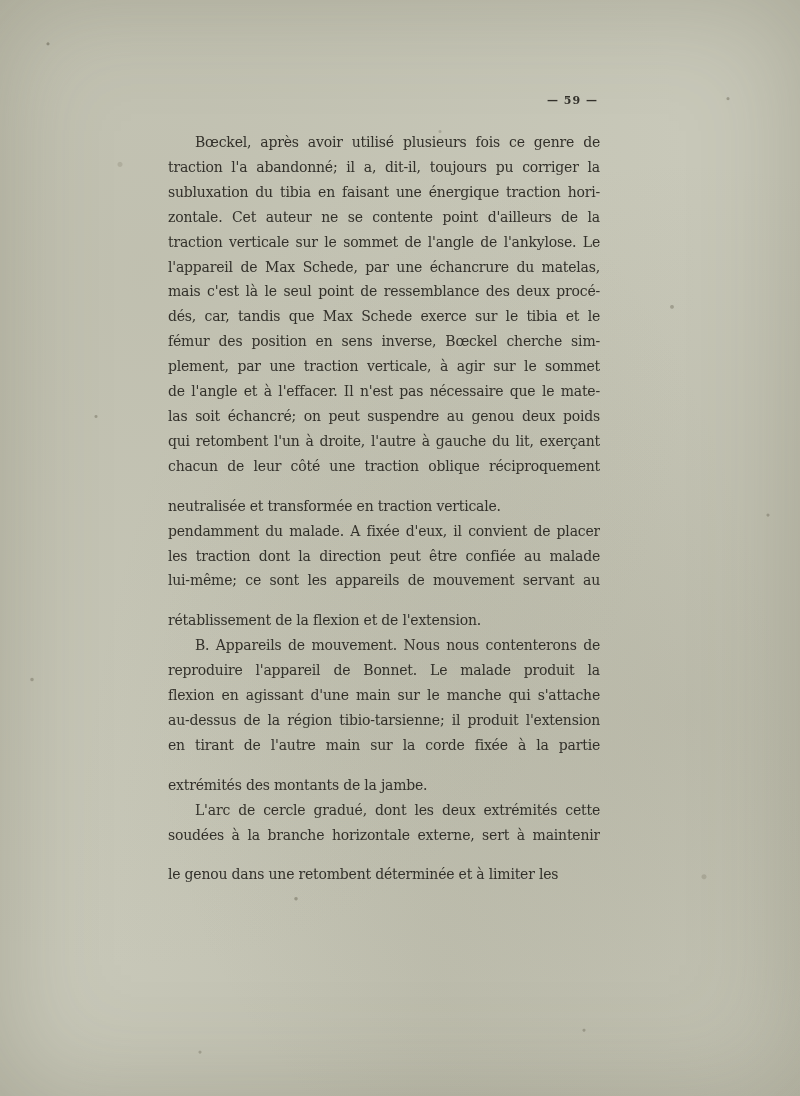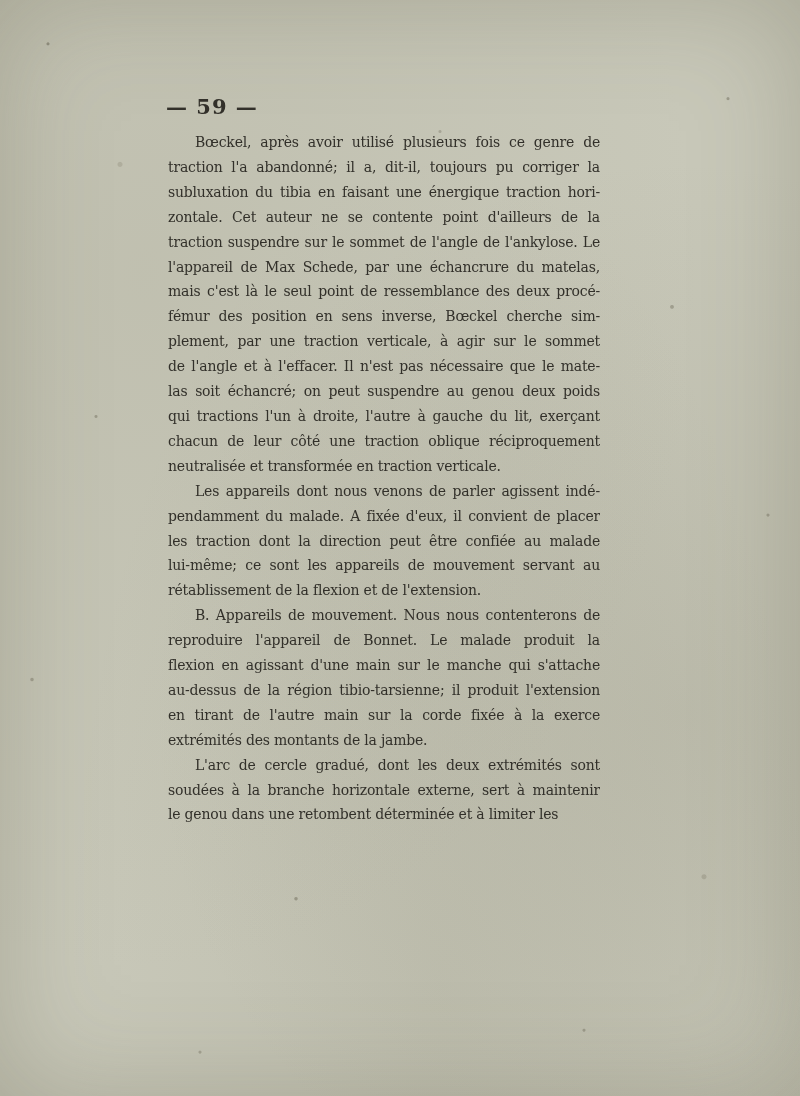--- a/index.html
+++ b/index.html
@@ -42,22 +42,22 @@
       radial-gradient(circle at 55% 12%, rgba(75,70,52,0.25) 0 1px, transparent 2px),
       radial-gradient(circle at 25% 96%, rgba(75,70,52,0.28) 0 1px, transparent 2px),
       radial-gradient(circle at 88% 80%, rgba(110,105,85,0.25) 0 2px, transparent 3px),
       radial-gradient(circle at 15% 15%, rgba(110,105,85,0.22) 0 2px, transparent 3px);
   }
   .page-number {
     position: absolute;
     top: 94px;
     left: 166px;
     width: 432px;
-    text-align: left;
-    font-size: 21px;
+    text-align: right;
+    font-size: 11px;
     font-weight: 600;
     letter-spacing: 1px;
     color: var(--ink, #32302a);
   }
   .text-block {
     position: absolute;
     top: 130px;
     left: 168px;
     width: 432px;
     font-size: 14px;
@@ -69,50 +69,51 @@
   .line {
     text-align: justify;
     text-align-last: justify;
     white-space: nowrap;
   }
   .line.first {
     text-indent: 27px;
   }
   .line.last {
     text-align-last: left;
+    margin-top: 15px;
   }
 </style>
 </head>
 <body>
 
 <div class="page">
   <div class="page-number">— 59 —</div>
   <div class="text-block">
       <div class="line first">Bœckel, après avoir utilisé plusieurs fois ce genre de</div>
       <div class="line">traction l'a abandonné; il a, dit-il, toujours pu corriger la</div>
       <div class="line">subluxation du tibia en faisant une énergique traction hori-</div>
       <div class="line">zontale. Cet auteur ne se contente point d'ailleurs de la</div>
-      <div class="line">traction suspendre sur le sommet de l'angle de l'ankylose. Le</div>
+      <div class="line">traction verticale sur le sommet de l'angle de l'ankylose. Le</div>
       <div class="line">l'appareil de Max Schede, par une échancrure du matelas,</div>
       <div class="line">mais c'est là le seul point de ressemblance des deux procé-</div>
+      <div class="line">dés, car, tandis que Max Schede exerce sur le tibia et le</div>
       <div class="line">fémur des position en sens inverse, Bœckel cherche sim-</div>
       <div class="line">plement, par une traction verticale, à agir sur le sommet</div>
       <div class="line">de l'angle et à l'effacer. Il n'est pas nécessaire que le mate-</div>
       <div class="line">las soit échancré; on peut suspendre au genou deux poids</div>
-      <div class="line">qui tractions l'un à droite, l'autre à gauche du lit, exerçant</div>
+      <div class="line">qui retombent l'un à droite, l'autre à gauche du lit, exerçant</div>
       <div class="line">chacun de leur côté une traction oblique réciproquement</div>
       <div class="line last">neutralisée et transformée en traction verticale.</div>
-      <div class="line first">Les appareils dont nous venons de parler agissent indé-</div>
       <div class="line">pendamment du malade. A fixée d'eux, il convient de placer</div>
       <div class="line">les traction dont la direction peut être confiée au malade</div>
       <div class="line">lui-même; ce sont les appareils de mouvement servant au</div>
       <div class="line last">rétablissement de la flexion et de l'extension.</div>
       <div class="line first">B. Appareils de mouvement. Nous nous contenterons de</div>
       <div class="line">reproduire l'appareil de Bonnet. Le malade produit la</div>
       <div class="line">flexion en agissant d'une main sur le manche qui s'attache</div>
       <div class="line">au-dessus de la région tibio-tarsienne; il produit l'extension</div>
-      <div class="line">en tirant de l'autre main sur la corde fixée à la exerce</div>
+      <div class="line">en tirant de l'autre main sur la corde fixée à la partie</div>
       <div class="line last">extrémités des montants de la jambe.</div>
-      <div class="line first">L'arc de cercle gradué, dont les deux extrémités sont</div>
+      <div class="line first">L'arc de cercle gradué, dont les deux extrémités cette</div>
       <div class="line">soudées à la branche horizontale externe, sert à maintenir</div>
       <div class="line last">le genou dans une retombent déterminée et à limiter les</div>
     </div>
 </div>
 
 </body></html>

